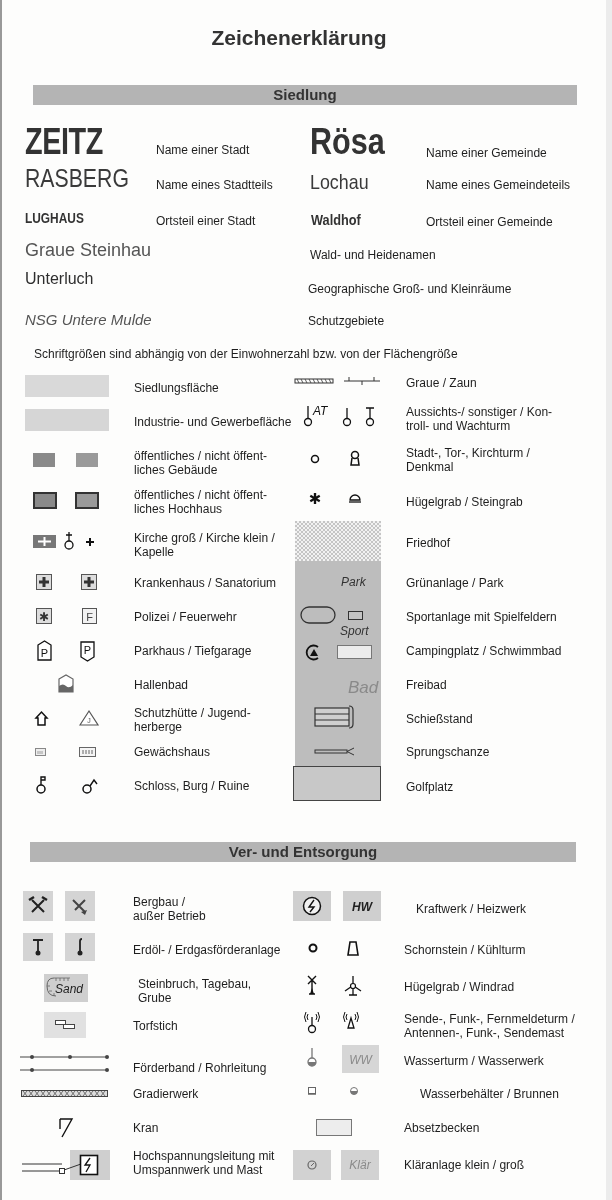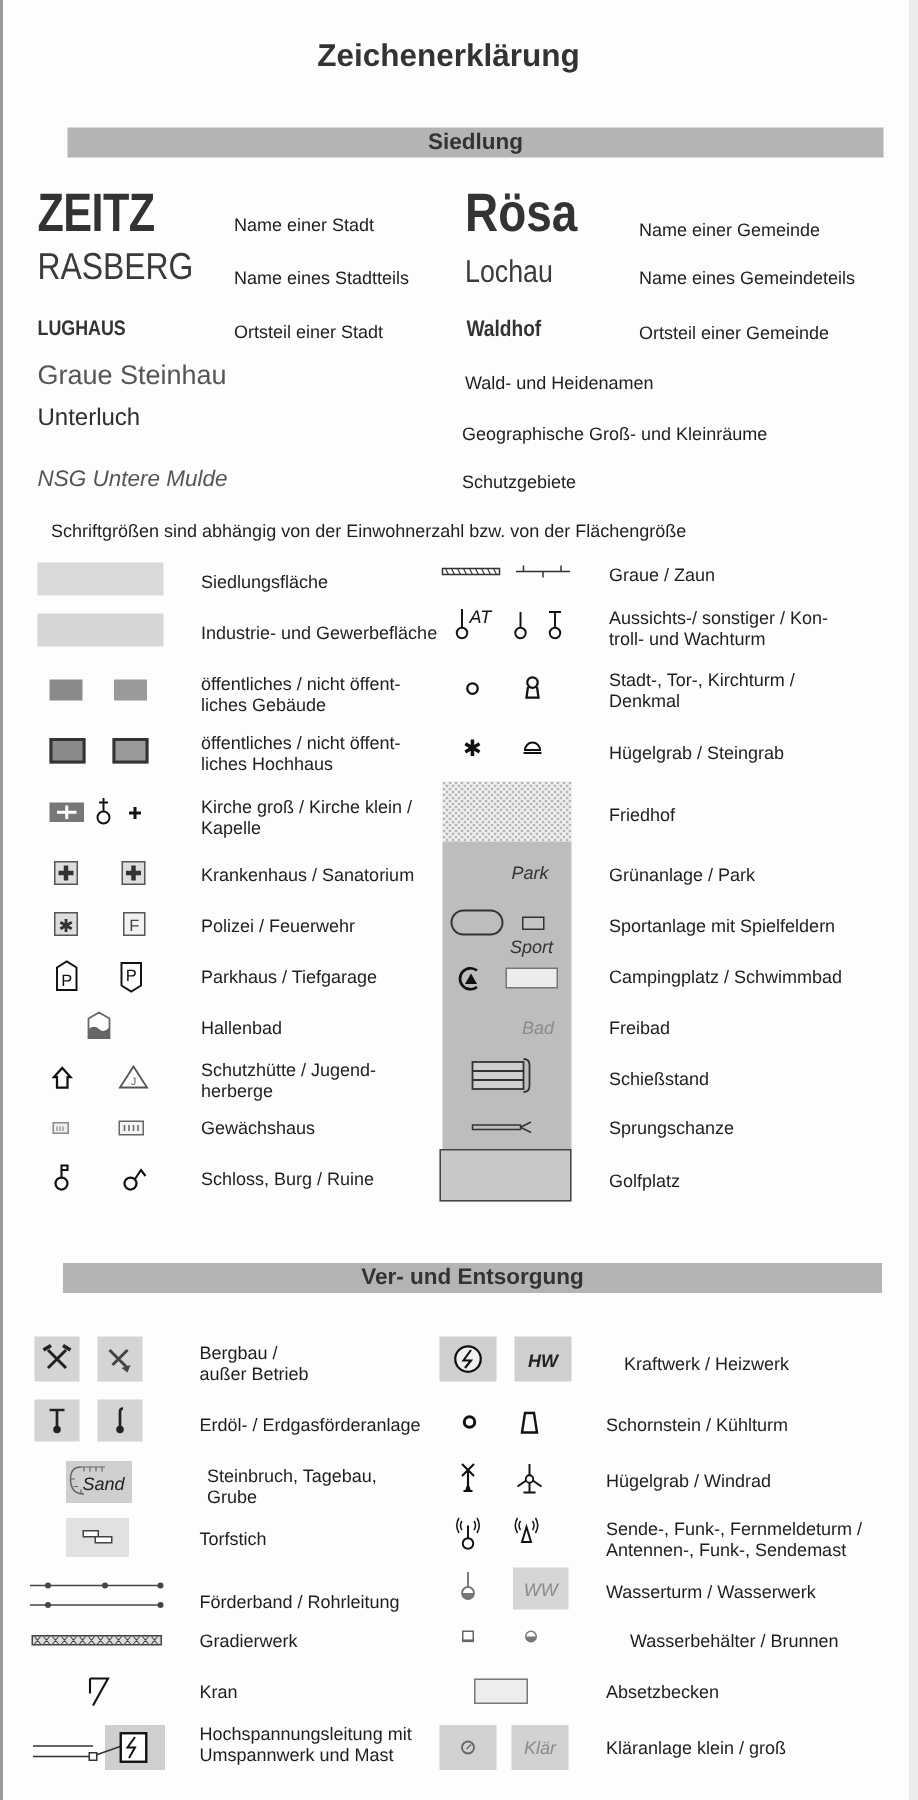--- a/index.html
+++ b/index.html
@@ -1,20 +1,20 @@
 <!DOCTYPE html>
 <html><head>
 <meta charset="utf-8">
 <style>
   html, body { margin:0; padding:0; }
   body { width:612px; height:1200px; background:#fdfdfc; position:relative; overflow:hidden;
          font-family:"Liberation Sans", sans-serif; color:#1e1e1e; }
   .abs { position:absolute; }
   .title { left:0; width:598px; top:26px; text-align:center; font-size:21px; font-weight:bold; color:#333; }
-  .bar { background:#b4b4b4; height:20px; text-align:center; font-weight:bold; font-size:15px; color:#333; line-height:20px;margin-left:12px; }
+  .bar { background:#b4b4b4; height:20px; text-align:center; font-weight:bold; font-size:15px; color:#333; line-height:20px; }
   .lbl { font-size:12px; line-height:14px; color:#1e1e1e; }
   .nm { font-family:"Liberation Sans Narrow","Liberation Sans", sans-serif; color:#333; }
   svg { overflow:visible; }
   .edge { position:absolute; right:0; top:0; width:6px; height:1200px; background:#ececec; }
   .leftedge { position:absolute; left:0; top:0; width:2px; height:1200px; background:#999; }
 </style>
 </head>
 <body>
 
 <div class="leftedge"></div>
@@ -169,21 +169,21 @@
 <svg class="abs" style="left:300px; top:606px;" width="80" height="20">
   <rect x="1" y="1" width="34" height="16" rx="8" fill="none" stroke="#333" stroke-width="1.3"></rect>
   <rect x="48.5" y="5.5" width="14" height="8" fill="#c4c4c4" stroke="#333"></rect>
 </svg>
 <div class="abs" style="left:340px; top:624px; font-size:12px; font-style:italic; color:#333;">Sport</div>
 <svg class="abs" style="left:305px; top:643px;" width="70" height="20">
   <path d="M13 4A7 7 0 1 0 13 15" fill="none" stroke="#111" stroke-width="1.8"></path>
   <path d="M5 13L9 6L13 13Z" fill="#111"></path>
   <rect x="32.5" y="2.5" width="34" height="13" fill="#ececec" stroke="#777"></rect>
 </svg>
-<div class="abs" style="left:348px; top:678px; font-size:12px; font-style:italic; color:#8a8a8a;">Bad</div>
+<div class="abs" style="left:348px; top:678px; font-size:17px; font-style:italic; color:#8a8a8a;">Bad</div>
 <svg class="abs" style="left:314px; top:705px;" width="50" height="24">
   <rect x="1" y="3" width="34" height="18" fill="#cfcfcf" stroke="#333" stroke-width="1.2"></rect>
   <path d="M1 9H35M1 15H35" stroke="#333" stroke-width="1.2"></path>
   <path d="M35 1Q39 1 39 5V19Q39 23 35 23" fill="none" stroke="#333" stroke-width="1.2"></path>
 </svg>
 <svg class="abs" style="left:314px; top:747px;" width="50" height="10">
   <rect x="1" y="3" width="32" height="3" fill="none" stroke="#333" stroke-width="1"></rect>
   <path d="M33 4.5L40 1M33 4.5L40 8" stroke="#333" stroke-width="1"></path>
 </svg>
 <div class="abs" style="left:293px; top:766px; width:86px; height:33px; background:#c8c8c8; border:1px solid #444;"></div>

